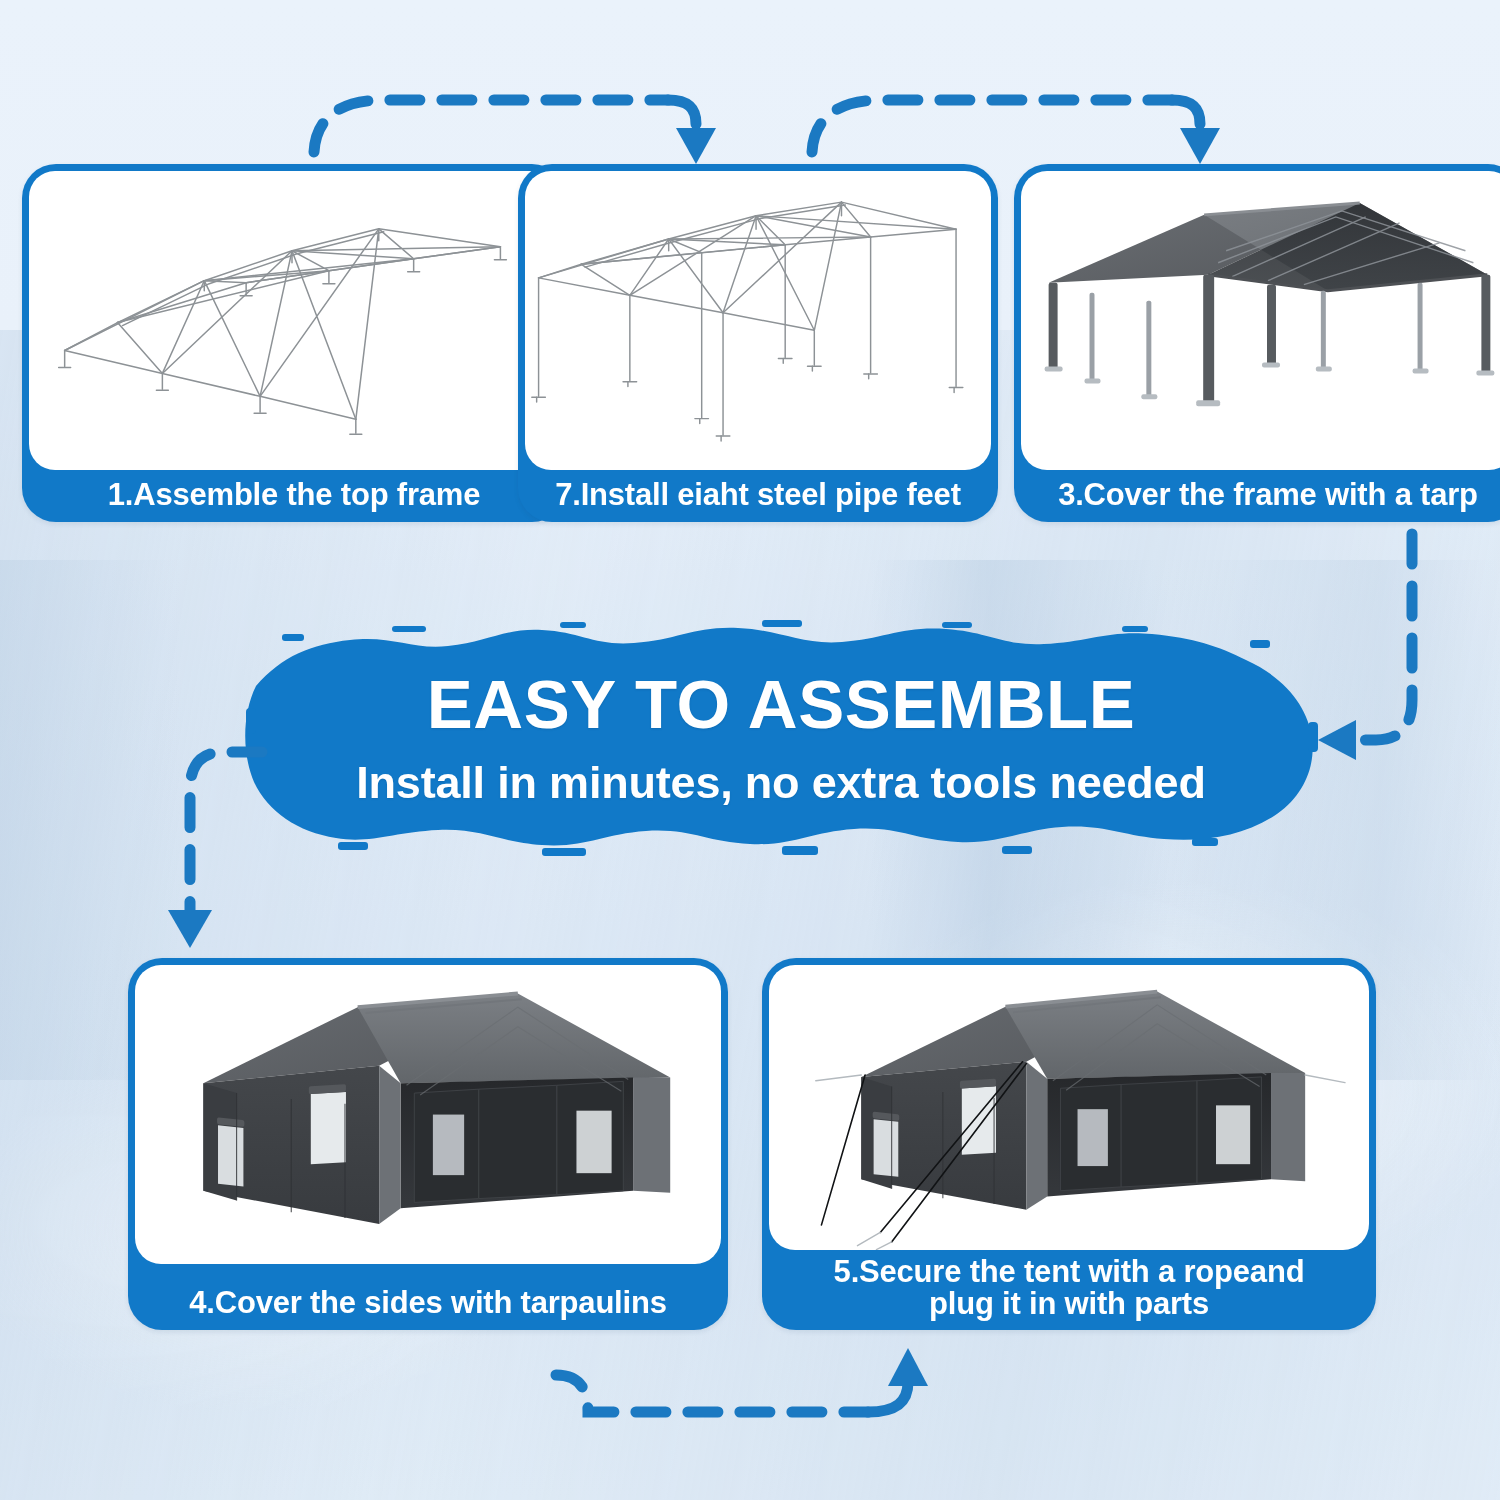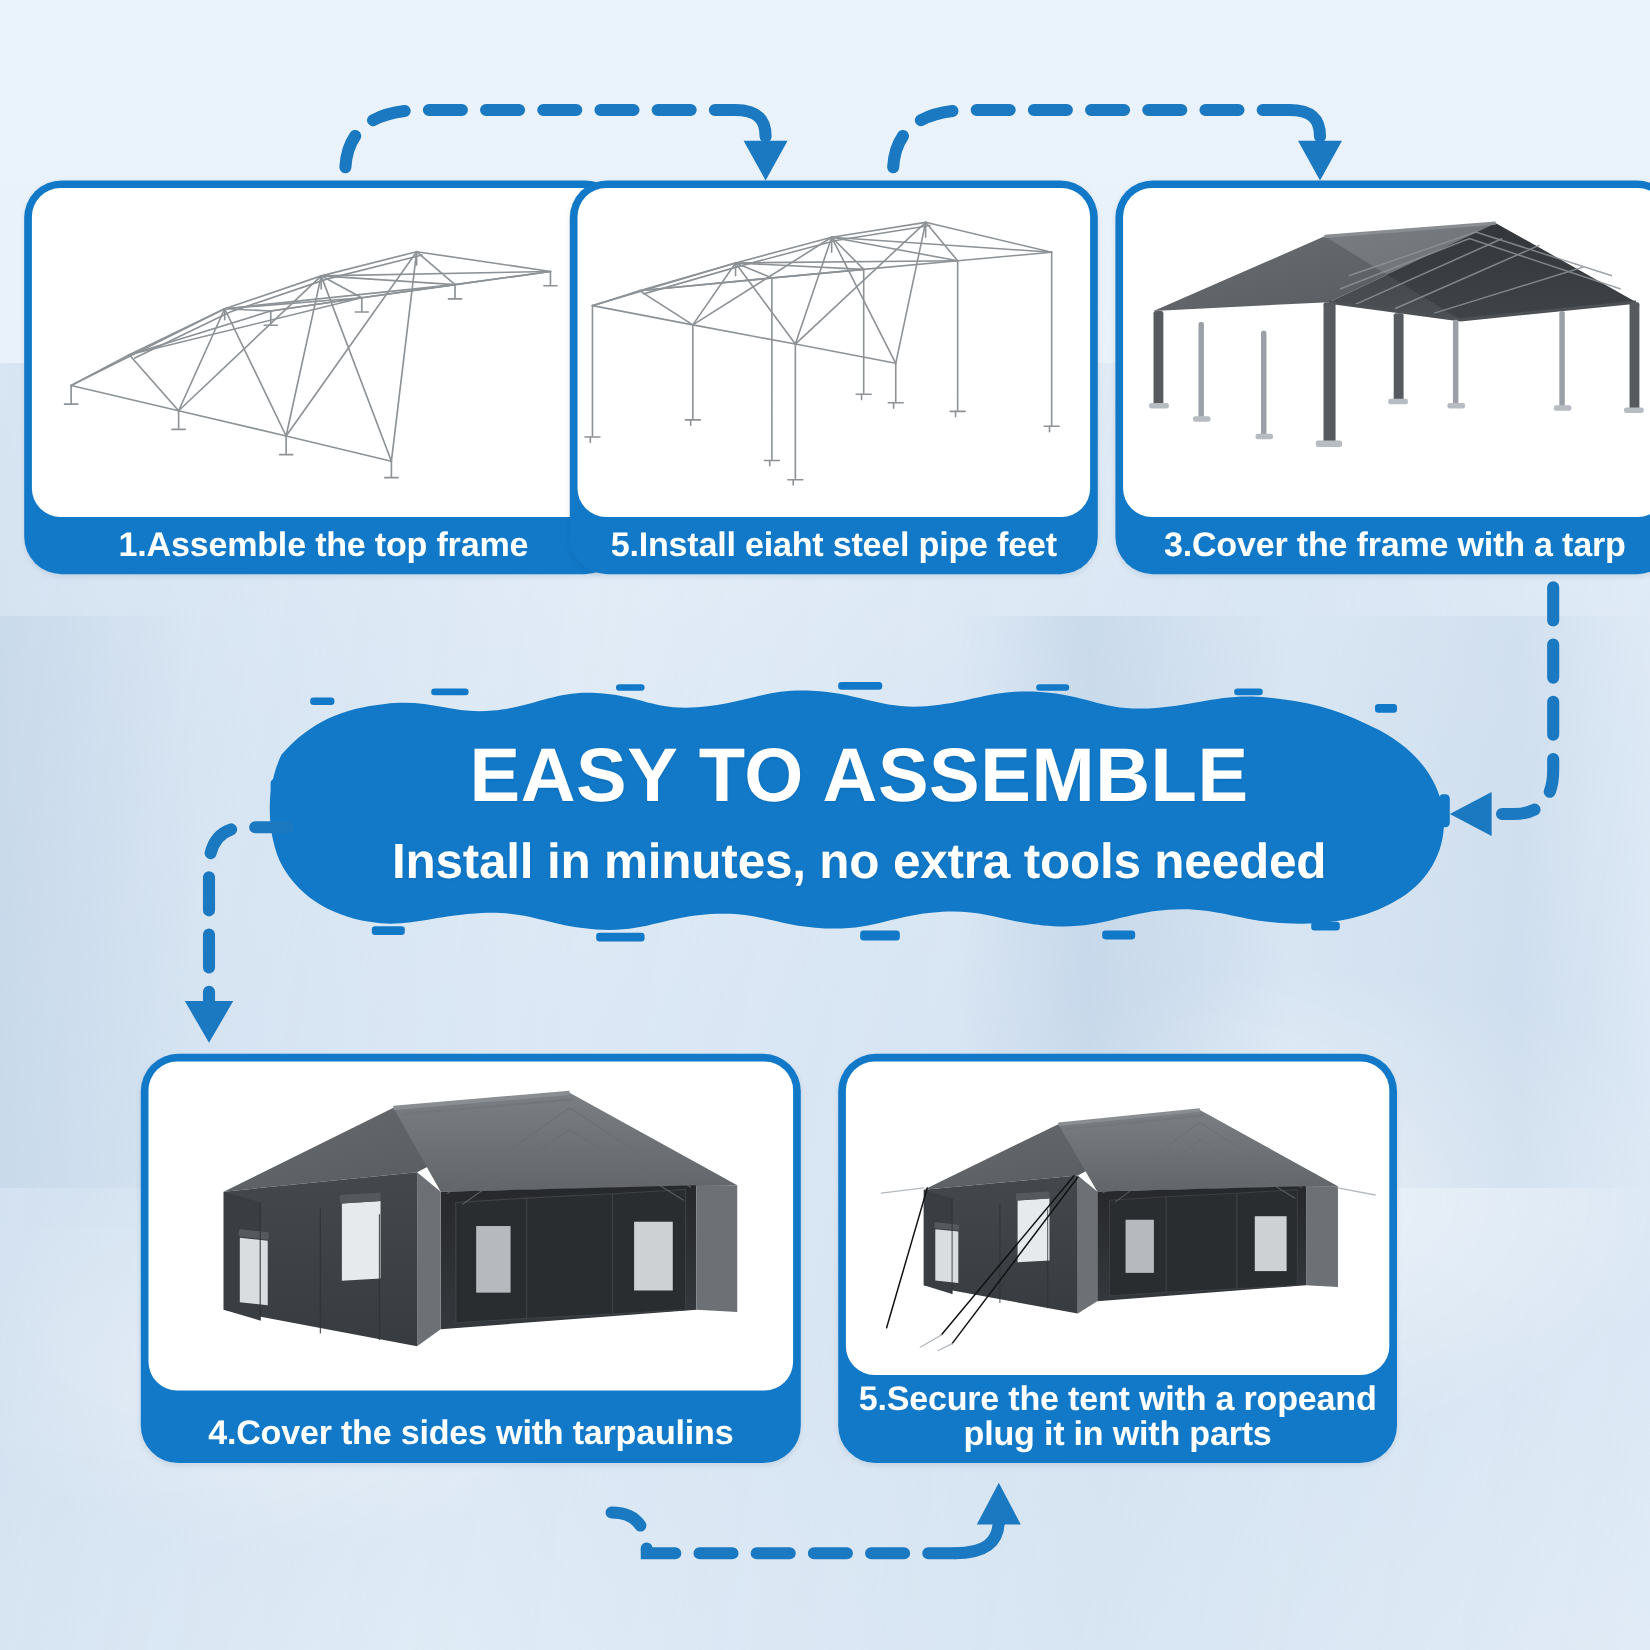--- a/index.html
+++ b/index.html
@@ -92,21 +92,21 @@
 
   .card-top { height: 358px; }
   .card-top .card-label { font-size: 31px; padding-top: 9px; }
 
   .card1 { left: 22px;   top: 164px; width: 544px; }
   .card2 { left: 518px;  top: 164px; width: 480px; }
   .card3 { left: 1014px; top: 164px; width: 508px; }
 
   .card-bot { height: 372px; }
   .card4 { left: 128px; top: 958px; width: 600px; }
-  .card5 { left: 762px; top: 958px; width: 508px; }
+  .card5 { left: 762px; top: 958px; width: 614px; }
   .card4 .card-label { font-size: 31px; padding-top: 11px; margin-top: 12px; }
   .card5 .card-label { font-size: 31px; padding-top: 6px; line-height: 1.04; }
 
   .illus { position: absolute; inset: 0; }
   .illus svg { width: 100%; height: 100%; display: block; }
 
   
   #banner {
     position: absolute;
     left: 242px;
@@ -233,21 +233,21 @@
             <path d="M182 80 L182 250 M268 72 L268 188 M356 64 L356 204 M444 56 L444 218"></path>
 
             <path d="M7 229 h14 M101 213 h14 M197 269 h14 M291 197 h14"></path>
             <path d="M175 251 h14 M261 189 h14 M349 205 h14 M437 219 h14"></path>
             <path d="M12 229 v5 M106 213 v5 M202 269 v5 M296 197 v5"></path>
             <path d="M180 251 v5 M266 189 v5 M354 205 v5 M442 219 v5"></path>
           </g>
         </svg>
       </div>
     </div>
-    <div class="card-label">5.Install eiaht steel pipe feet</div>
+    <div class="card-label">7.Install eiaht steel pipe feet</div>
   </div>
 
   <div class="card card-top card3">
     <div class="card-image">
       <div class="illus">
         <svg viewBox="0 0 464 300" preserveAspectRatio="xMidYMid meet">
           <defs>
             <linearGradient id="roofL" x1="0" y1="0" x2="1" y2="1">
               <stop offset="0" stop-color="#6b6f74"></stop>
               <stop offset="1" stop-color="#56595d"></stop>

